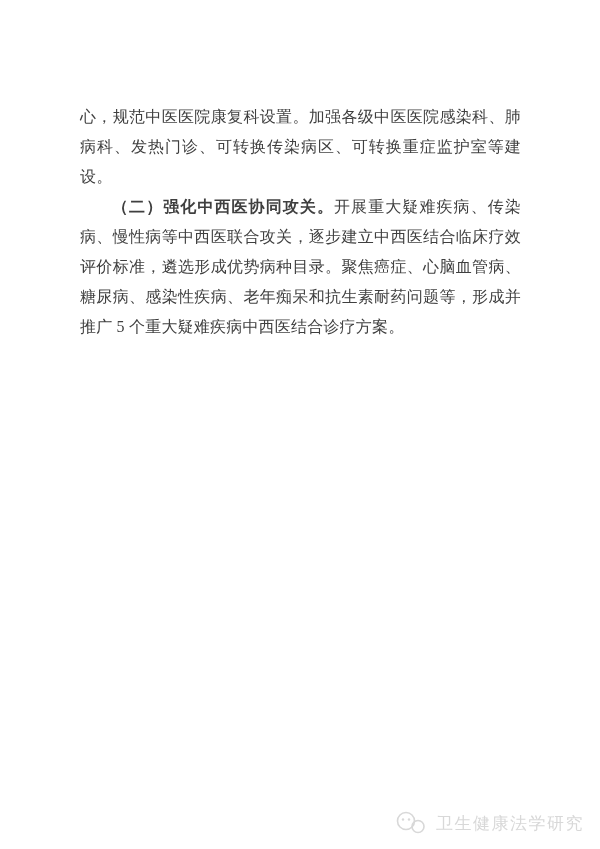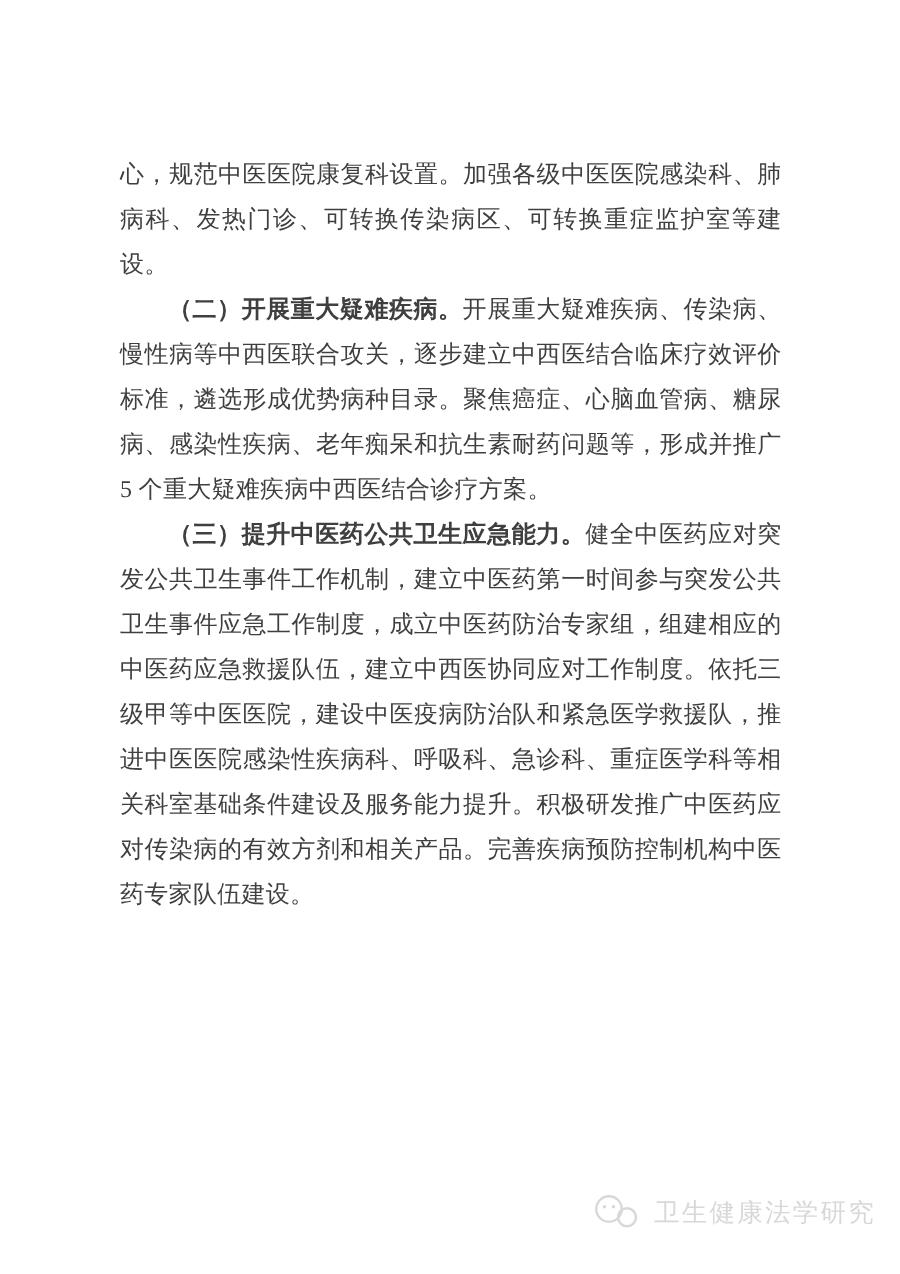--- a/index.html
+++ b/index.html
@@ -35,21 +35,21 @@
   }
   .content p.para.no-indent {
     text-indent: 0;
   }
   .content p.para strong.lead {
     font-weight: bold;
   }
   .watermark {
     position: absolute;
     right: 16px;
-    bottom: 28px;
+    bottom: 13px;
     display: flex;
     align-items: center;
     gap: 8px;
     color: var(--wm-color, #d8d8d8);
     font-family: "Liberation Sans", "DejaVu Sans", sans-serif;
     font-size: 17px;
     letter-spacing: 1.5px;
     user-select: none;
   }
   .watermark .wm-icon {
@@ -69,22 +69,21 @@
     stroke: none;
   }
 </style>
 </head>
 <body>
 
 <div class="page">
 
   <div class="content" id="paragraphs" style="color: rgb(63, 63, 63);">
       <p class="para no-indent"><span>心，规范中医医院康复科设置。加强各级中医医院感染科、肺病科、发热门诊、可转换传染病区、可转换重症监护室等建设。</span></p>
-      <p class="para"><strong class="lead">（二）开展重大疑难疾病。</strong><span>开展重大疑难疾病、传染病、慢性病等中西医联合攻关，逐步建立中西医结合临床疗效评价标准，遴选形成优势病种目录。聚焦癌症、心脑血管病、糖尿病、感染性疾病、老年痴呆和抗生素耐药问题等，形成并推广 5 个重大疑难疾病中西医结合诊疗方案。</span></p>
-      <p class="para"><strong class="lead">（三）提升中医药公共卫生应急能力。</strong><span>健全中医药应对突发公共卫生事件工作机制，建立中医药第一时间参与突发公共卫生事件应急工作制度，成立中医药防治专家组，组建相应的中医药应急救援队伍，建立中西医协同应对工作制度。依托三级甲等中医医院，建设中医疫病防治队和紧急医学救援队，推进中医医院感染性疾病科、呼吸科、急诊科、重症医学科等相关科室基础条件建设及服务能力提升。积极研发推广中医药应对传染病的有效方剂和相关产品。完善疾病预防控制机构中医药专家队伍建设。</span></p>
+      <p class="para"><strong class="lead">（二）强化中西医协同攻关。</strong><span>开展重大疑难疾病、传染病、慢性病等中西医联合攻关，逐步建立中西医结合临床疗效评价标准，遴选形成优势病种目录。聚焦癌症、心脑血管病、糖尿病、感染性疾病、老年痴呆和抗生素耐药问题等，形成并推广 5 个重大疑难疾病中西医结合诊疗方案。</span></p>
     </div>
 
   <div class="watermark">
     <svg class="wm-icon" viewBox="0 0 34 26" aria-hidden="true">
       <circle cx="12" cy="11" r="8.5"></circle>
       <circle cx="24" cy="16.5" r="6"></circle>
       <circle class="dot" cx="9" cy="9.5" r="1.2"></circle>
       <circle class="dot" cx="15" cy="9.5" r="1.2"></circle>
     </svg>
     <span>卫生健康法学研究</span>

